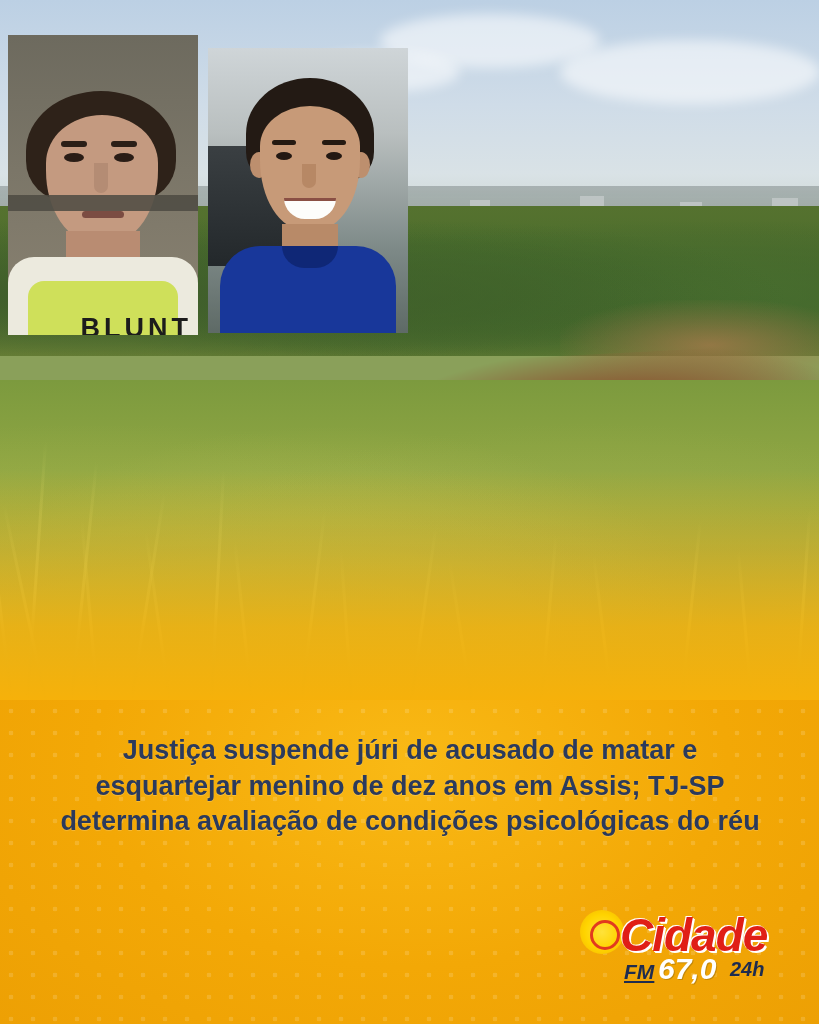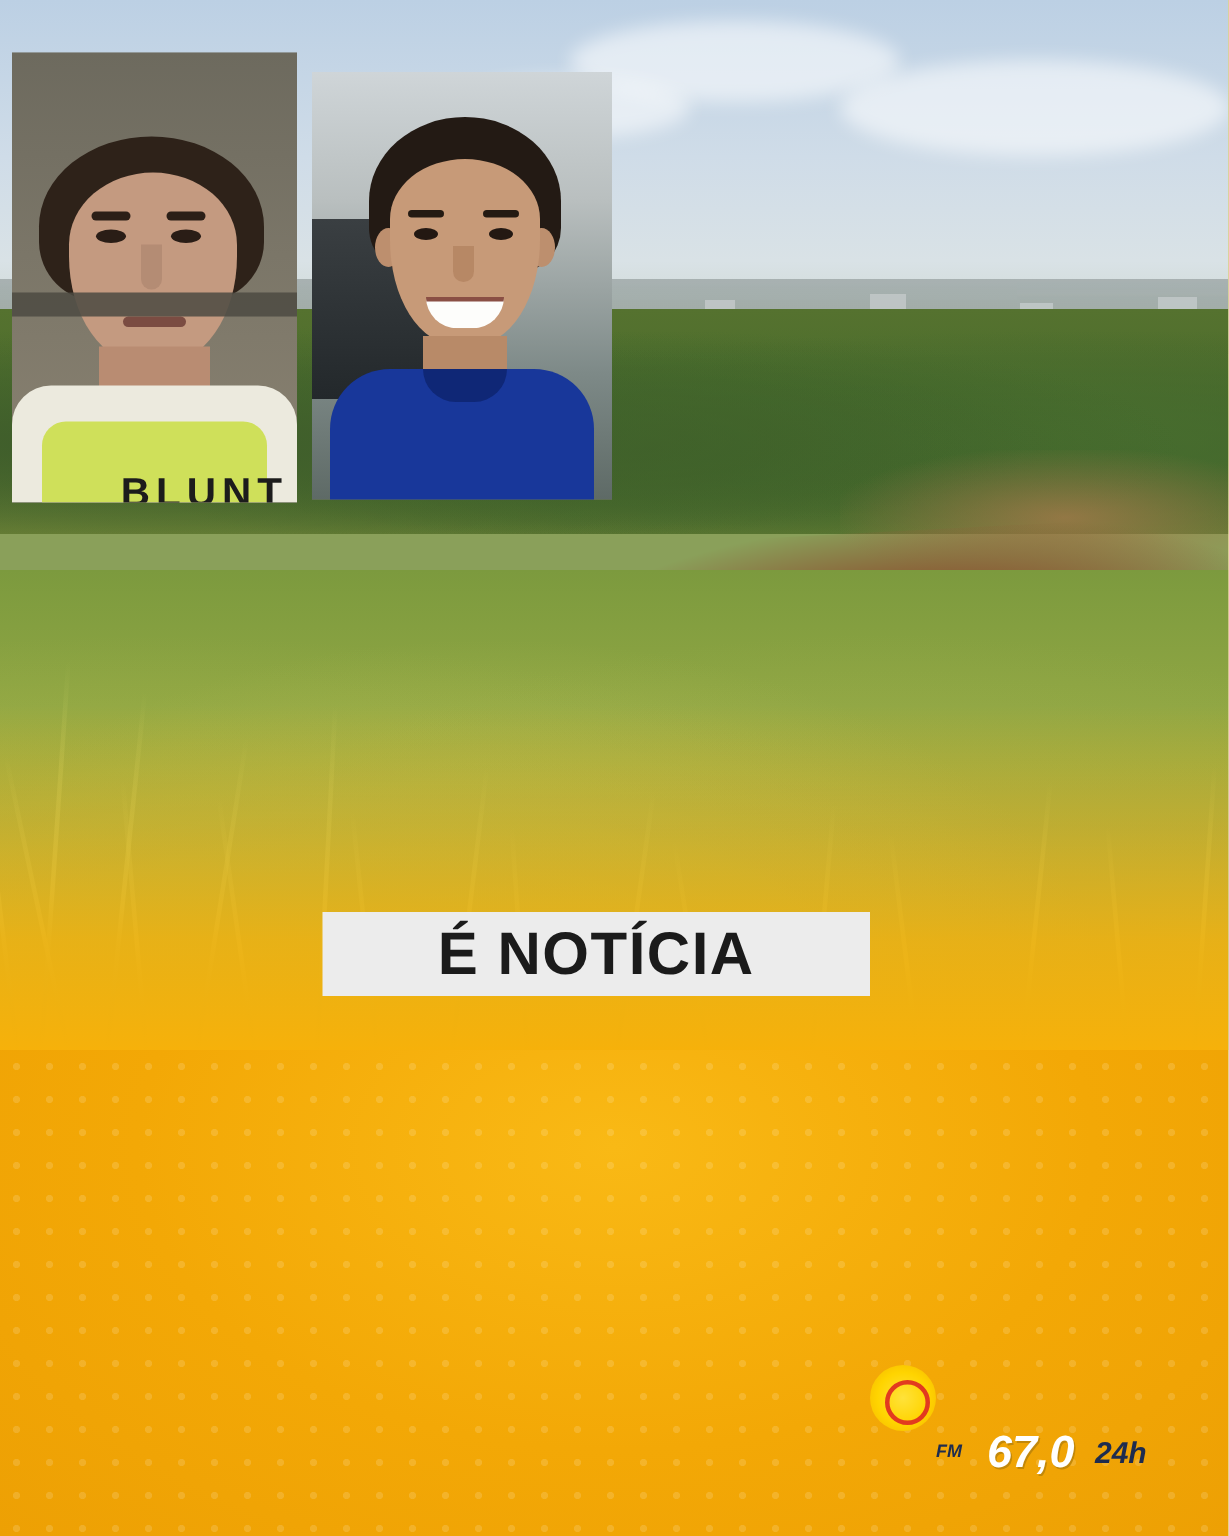--- a/index.html
+++ b/index.html
@@ -289,23 +289,24 @@
   .logo-name {
     position: absolute; left: 40px; top: 0px;
     font-size: 46px; font-weight: bold; font-style: italic;
     color: #e01f16;
     letter-spacing: -1px;
     font-family: "Liberation Sans", sans-serif;
     text-shadow: 1px 1px 0 #ffffff, 2px 2px 0 #ffffff, -1px -1px 0 #ffffff;
   }
   .logo-fm {
     position: absolute; left: 44px; top: 52px;
-    font-size: 12px; font-weight: bold; font-style: italic;
+    font-size: 21px; font-weight: bold; font-style: italic;
     color: #1e2c4f;
     font-family: "Liberation Sans", sans-serif;
+    text-decoration: underline;
   }
   .logo-freq {
     position: absolute; left: 78px; top: 44px;
     font-size: 30px; font-weight: bold; font-style: italic;
     color: #ffffff;
     font-family: "Liberation Sans", sans-serif;
     text-shadow: 1px 1px 0 #c2880a;
   }
   .logo-24h {
     position: absolute; left: 150px; top: 50px;
@@ -398,28 +399,27 @@
       <div class="boy-eye l"></div>
       <div class="boy-eye r"></div>
       <div class="boy-nose"></div>
       <div class="boy-smile"></div>
       <div class="boy-neck"></div>
       <div class="boy-shirt"></div>
       <div class="boy-collar"></div>
     </div>
   </div>
 
-  <div class="banner">
-    <span class="banner-text">É NOTÍCIA</span>
-  </div>
 
   <div class="bottom">
     <div class="dots"></div>
+    <div class="headline">Justiça suspende júri de acusado de matar e esquartejar menino de dez anos em Assis; TJ-SP determina avaliação de condições psicológicas do réu</div>
 
     <div class="logo">
       <div class="logo-sun"></div>
+      <div class="logo-name">Cidade</div>
       <div class="logo-fm">FM</div>
       <div class="logo-freq">67,0</div>
       <div class="logo-24h">24h</div>
     </div>
   </div>
 
 </div>
 
 </body></html>

